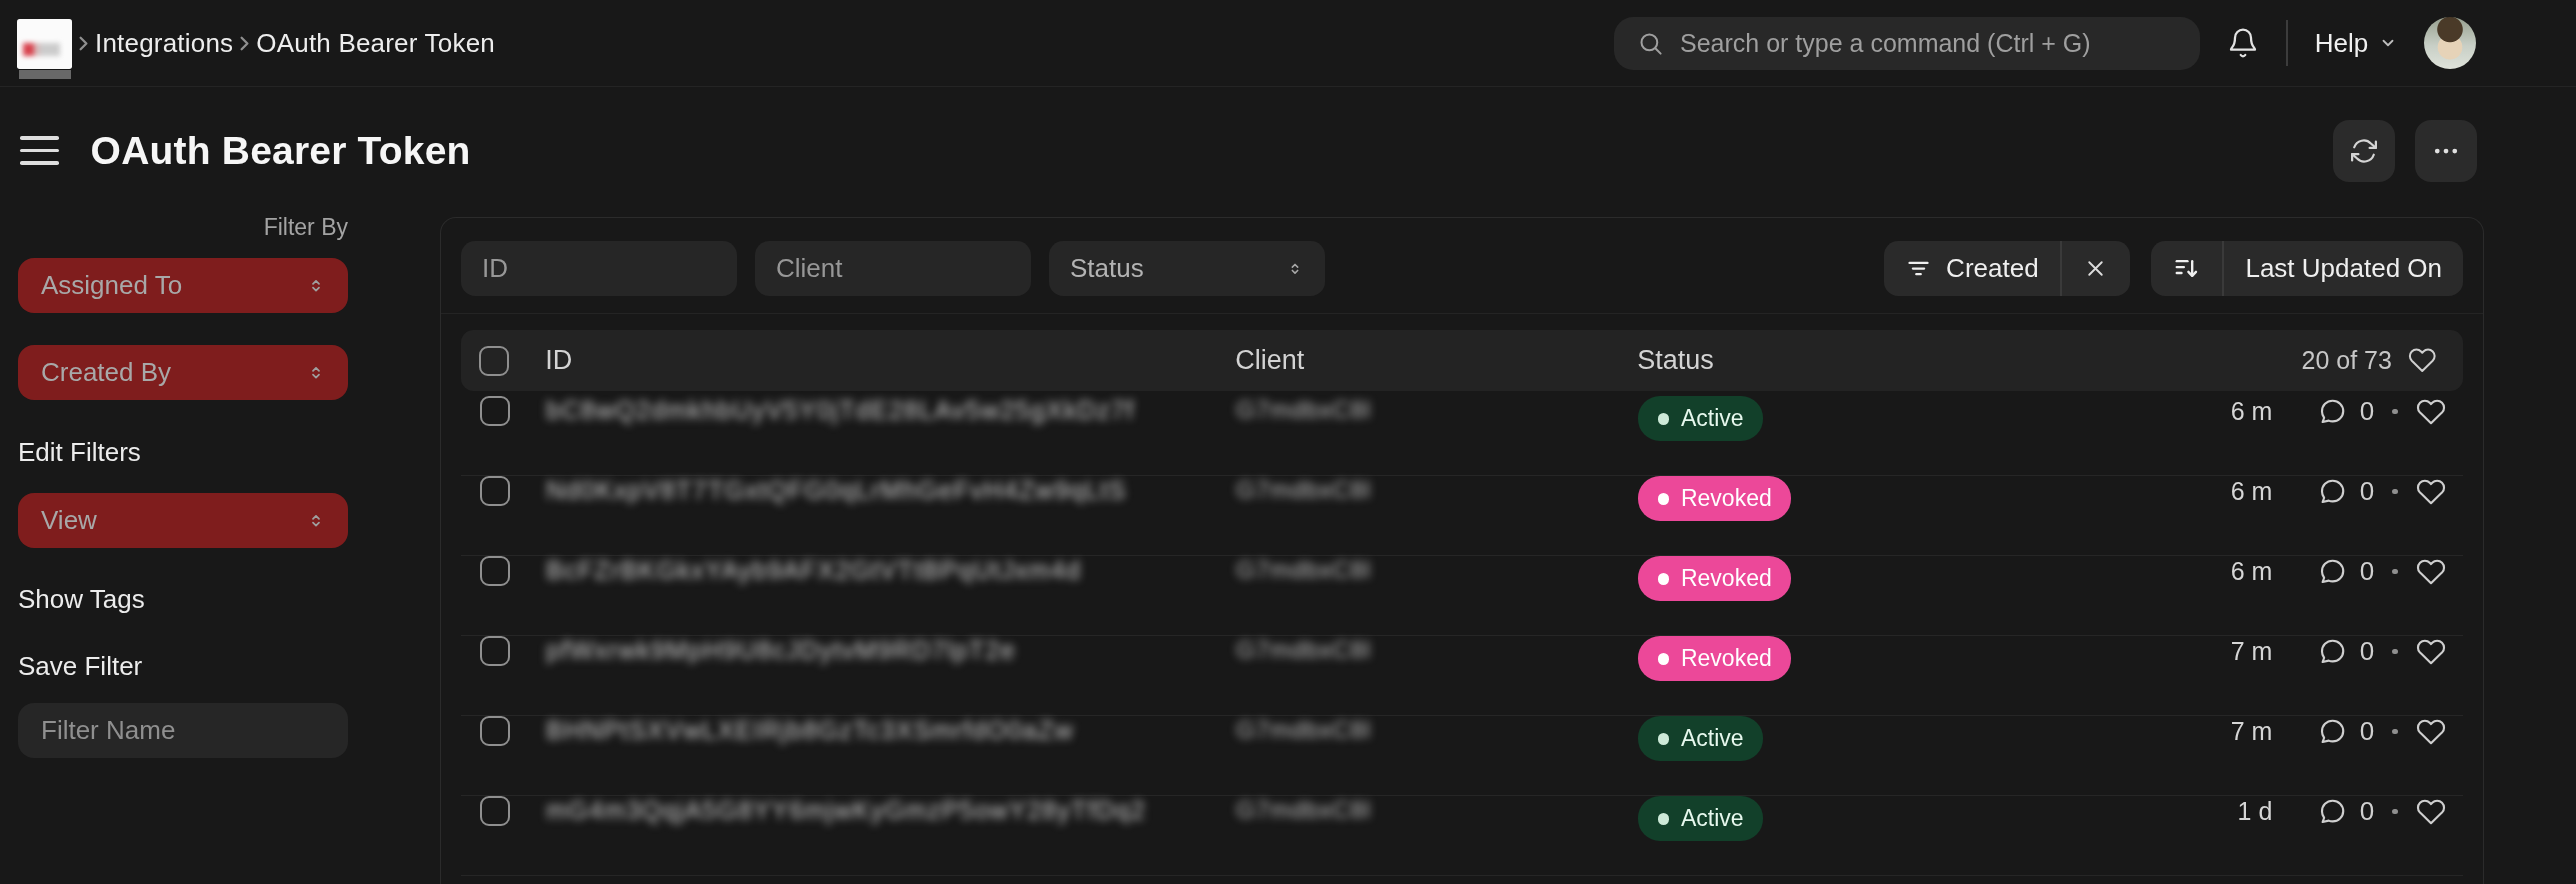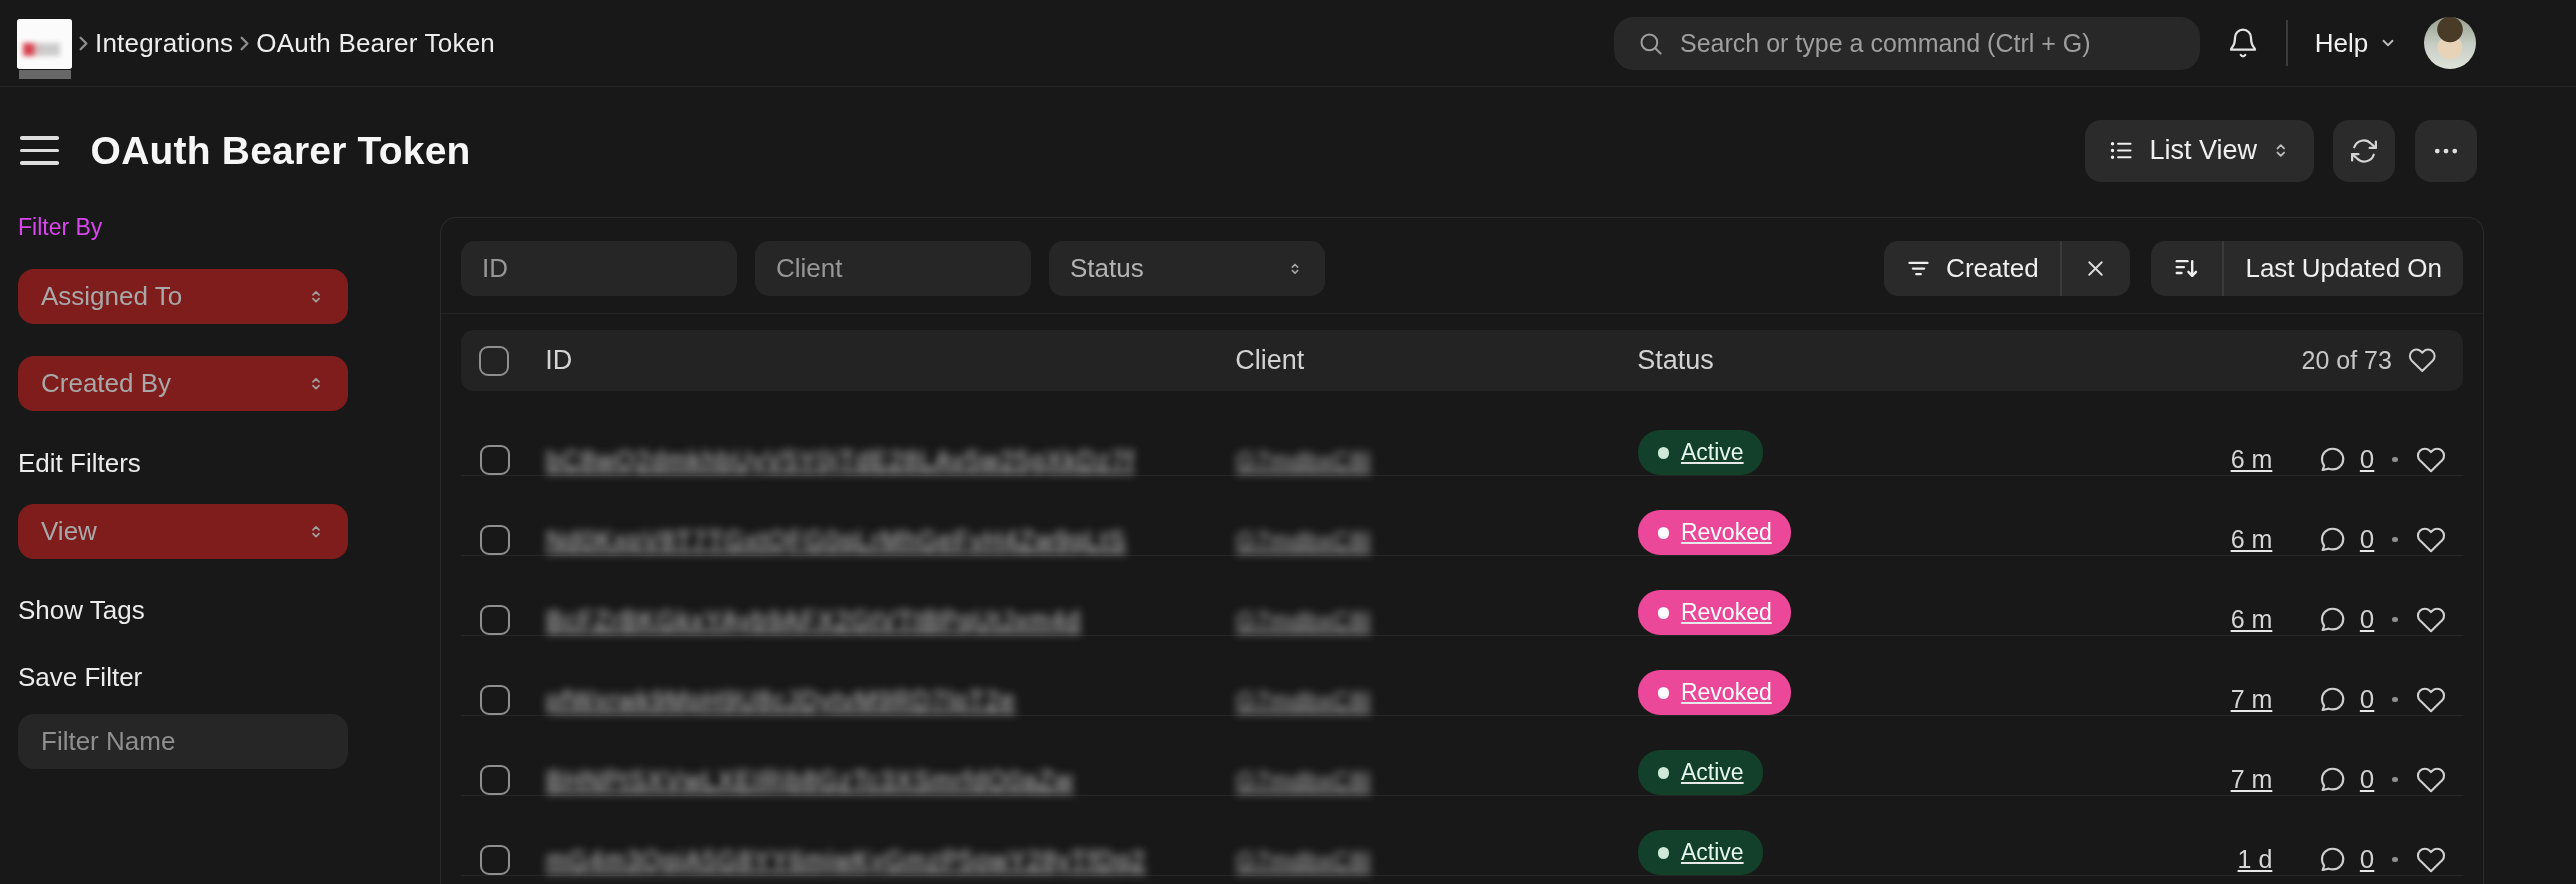--- a/index.html
+++ b/index.html
@@ -61,21 +61,21 @@
   .ph-right { display:flex; align-items:center; gap:19.6px; }
   .btn {
     height:62px; background:#2b2b2b; border:none; border-radius:16px; color:#f0f0f0;
     display:flex; align-items:center; gap:14.2px; padding:0 23px; font-size:27px;
     font-family:"Liberation Sans",sans-serif; cursor:pointer;
   }
   .btn.square { width:62px; justify-content:center; padding:0; }
 
   
   .sidebar { position:absolute; left:18px; top:214px; width:330px; }
-  .side-label { font-size:23px; color:#d946ef; margin-bottom:28px; }
+  .side-label { font-size:23px; color:#a3a3a3; margin-bottom:17px;text-align:right; }
   .side-select {
     height:55px; background:#7f1d1d; border-radius:16px; display:flex; align-items:center;
     justify-content:space-between; padding:0 23px; font-size:26px; color:#a8a8a8; cursor:pointer;
   }
   .mb36{margin-bottom:32px} .mb42{margin-bottom:37px} .mb28{margin-bottom:25px}
   .mb40{margin-bottom:36px} .mb72{margin-bottom:36px} .mb24{margin-bottom:21.4px}
   .side-link { font-size:26px; color:#ececec; cursor:pointer; }
   .side-strong { font-size:26px; color:#ececec; }
   .side-input {
     width:100%; height:55px; background:#262626; border:none; border-radius:16px;
@@ -117,21 +117,21 @@
   }
   .col-id { width:690px; margin-left:36px; }
   .col-client { width:402px; }
   .col-status { flex:1; }
   .lh-right { display:flex; align-items:center; gap:16px; color:#c7c7c7; font-size:25px; }
 
   
   .rows { margin-top:5.3px; }
   .row {
     margin:0 19.6px; height:80px; border-bottom:1.8px solid #262626;
-    display:flex; align-items:flex-end; padding:0 12.5px 0 19.6px;text-decoration:underline;
+    display:flex; align-items:flex-start; padding:0 12.5px 0 19.6px;
   }
   .blurred { filter: blur(4.5px); }
   .cell-id { width:690px; margin-left:36px; font-size:25px; color:#cfcfcf; letter-spacing:1.3px;
              white-space:nowrap; overflow:hidden; cursor:pointer; }
   .cell-client { width:402px; font-size:24px; color:#bdbdbd; letter-spacing:0.9px; white-space:nowrap; }
   .cell-status { flex:1; display:flex; align-items:center; }
   .badge { height:45px; border-radius:22px; display:inline-flex; align-items:center; gap:11.6px;
            padding:0 19.6px; font-size:23px; }
   .badge .dot { width:11.6px; height:11.6px; border-radius:50%; }
   .badge-green .badge { background:#12402a; color:#e7f8ee; }
@@ -202,35 +202,20 @@
 <div class="page-header">
   <div class="ph-left">
     <button class="hamburger">
       <span></span>
         <span></span>
         <span></span>
     </button>
     <h1 class="page-title">OAuth Bearer Token</h1>
   </div>
   <div class="ph-right">
-    <button class="btn">
-      <span>
-        <svg width="27" height="27" viewBox="0 0 24 24" fill="none" stroke="currentColor" stroke-width="1.9" stroke-linecap="round">
-            <path d="M9 6h11M9 12h11M9 18h11"></path>
-            <path d="M4 6h.01M4 12h.01M4 18h.01" stroke-width="3"></path>
-          </svg>
-      </span>
-      <span>List View</span>
-      <span>
-        <svg width="19.6" height="23" viewBox="0 0 24 24" fill="none" stroke="#bdbdbd" stroke-width="2.3" stroke-linecap="round" stroke-linejoin="round">
-            <path d="M8 9.5l4-4 4 4"></path>
-            <path d="M8 14.5l4 4 4-4"></path>
-          </svg>
-      </span>
-    </button>
     <button class="btn square">
       <span>
         <svg width="30" height="30" viewBox="0 0 24 24" fill="none" stroke="#d5d5d5" stroke-width="1.8" stroke-linecap="round" stroke-linejoin="round">
             <path d="M21.5 4.5v5h-5"></path>
             <path d="M2.5 19.5v-5h5"></path>
             <path d="M4.2 9a8 8 0 0 1 13.3-3l4 3.5"></path>
             <path d="M19.8 15a8 8 0 0 1-13.3 3l-4-3.5"></path>
           </svg>
       </span>
     </button>

